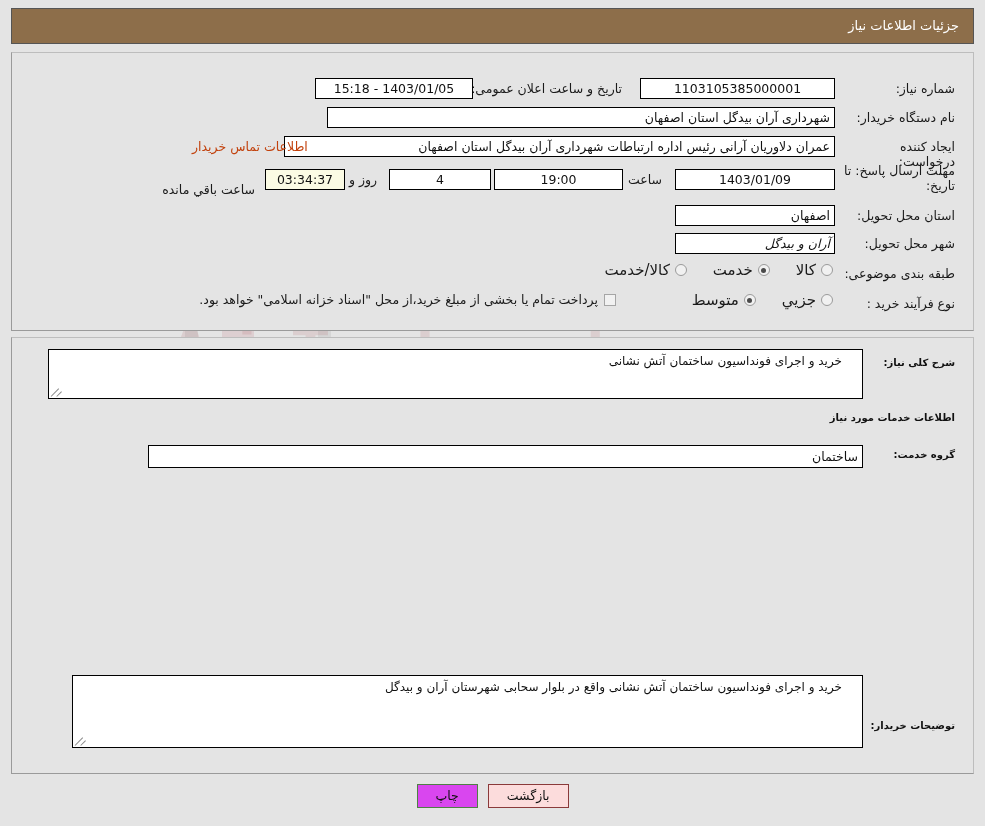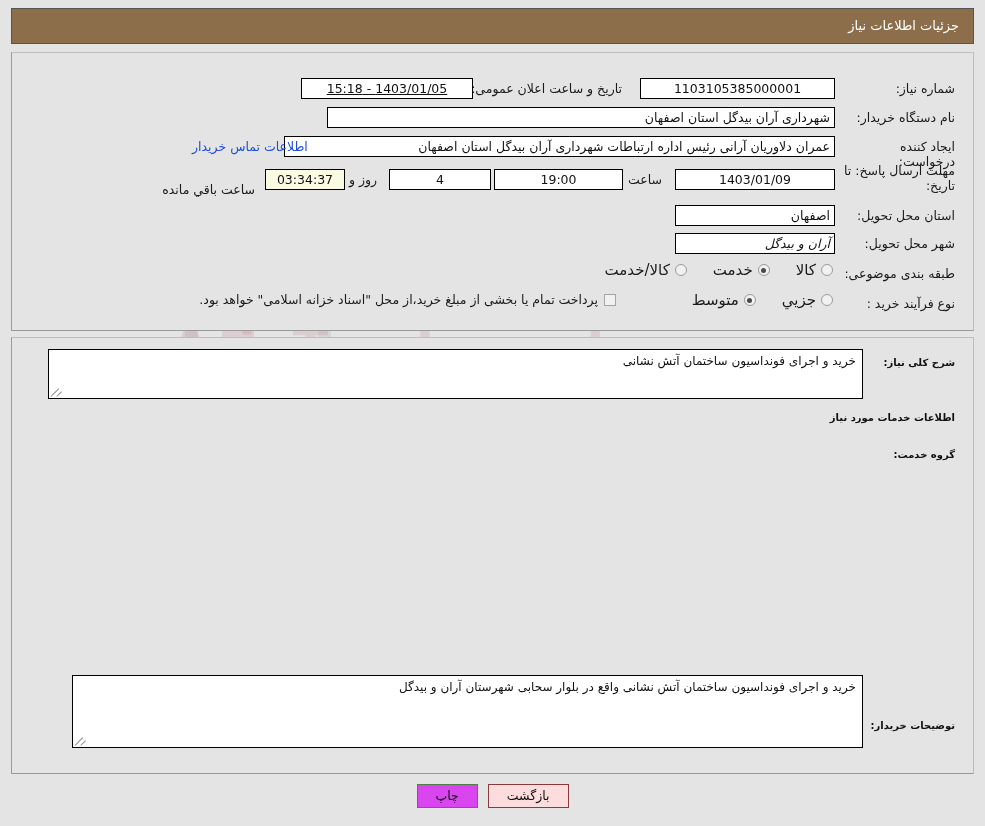--- a/index.html
+++ b/index.html
@@ -120,21 +120,21 @@
   }
   .fld.rightal { text-align: right; }
   .fld.yellow  { background: #fbfbe4; }
   .inline-lbl {
     font-size: 12.5px;
     color: #1a1a1a;
     padding: 0 6px;
     white-space: nowrap;
   }
   .link {
-    color: #1d4ed8;
+    color: #c2410c;
     font-size: 12.5px;
     text-decoration: none;
     cursor: pointer;
     white-space: nowrap;
   }
 
   
   .radio-item {
     display: inline-flex;
     align-items: center;
@@ -177,21 +177,21 @@
   .bold-lbl {
     font-weight: bold;
     font-size: 10px;
     color: #111;
   }
   .textarea-box {
     background: #ffffff;
     border: 1px solid #000;
     box-sizing: border-box;
     font-size: 12px;
-    padding: 4px 6px;
+    padding: 4px 20px;
     color: #111;
     overflow: hidden;
     position: relative;
     text-align: right;
   }
   .resize-grip {
     position: absolute;
     left: 2px; bottom: 1px;
     width: 11px; height: 11px;
   }
@@ -275,21 +275,21 @@
 
 <div class="page-header">
   <div class="title">جزئیات اطلاعات نیاز</div>
 </div>
 
 <div class="panel panel-top">
 
   <div class="lbl-col" style="top:28px;">شماره نیاز:</div>
   <div class="fld" style="position:absolute; top:25px; right:138px; width:195px;">1103105385000001</div>
   <div style="position:absolute; top:28px; right:345px;" class="inline-lbl">تاریخ و ساعت اعلان عمومی:</div>
-  <div class="fld" style="position:absolute; top:25px; right:500px; width:172px;text-decoration:underline;">1403/01/05 - 15:18</div>
+  <div class="fld" style="position:absolute; top:25px; right:500px; width:158px;">1403/01/05 - 15:18</div>
 
   <div class="lbl-col" style="top:57px;">نام دستگاه خریدار:</div>
   <div class="fld rightal" style="position:absolute; top:54px; right:138px; left:315px;">شهرداری آران بیدگل استان اصفهان</div>
 
   <div class="lbl-col" style="top:86px;">ایجاد کننده درخواست:</div>
   <div class="fld rightal" style="position:absolute; top:83px; right:138px; left:272px;">عمران دلاوریان آرانی رئیس اداره ارتباطات شهرداری آران بیدگل استان اصفهان</div>
   <a class="link" style="position:absolute; top:86px; left:180px;">اطلاعات تماس خریدار</a>
 
   <div class="lbl-col" style="top:110px;">مهلت ارسال پاسخ: تا تاریخ:</div>
   <div class="fld" style="position:absolute; top:116px; right:138px; width:160px;">1403/01/09</div>
@@ -346,20 +346,21 @@
     <span>خرید و اجرای فونداسیون ساختمان آتش نشانی</span>
     <span class="resize-grip">
       <i style="width:11px; left:0; top:10px; transform:rotate(-45deg);"></i>
       <i style="width:7px; left:0; top:10px; transform:rotate(-45deg) translate(4px,4px);"></i>
     </span>
   </div>
 
   <div class="bold-lbl" style="position:absolute; top:74px; right:18px;">اطلاعات خدمات مورد نیاز</div>
 
   <div class="bold-lbl" style="position:absolute; top:111px; right:18px;">گروه خدمت:</div>
+  <div class="fld rightal" style="position:absolute; top:107px; right:110px; left:136px; height:23px; line-height:21px;">ساختمان</div>
 
   <div class="bold-lbl" style="position:absolute; top:382px; right:18px;">توضیحات خریدار:</div>
   <div class="textarea-box" style="position:absolute; top:337px; right:110px; left:60px; height:73px;">
     <span>خرید و اجرای فونداسیون ساختمان آتش نشانی واقع در بلوار سحابی شهرستان آران و بیدگل</span>
     <span class="resize-grip">
       <i style="width:11px; left:0; top:10px; transform:rotate(-45deg);"></i>
       <i style="width:7px; left:0; top:10px; transform:rotate(-45deg) translate(4px,4px);"></i>
     </span>
   </div>
 </div>

